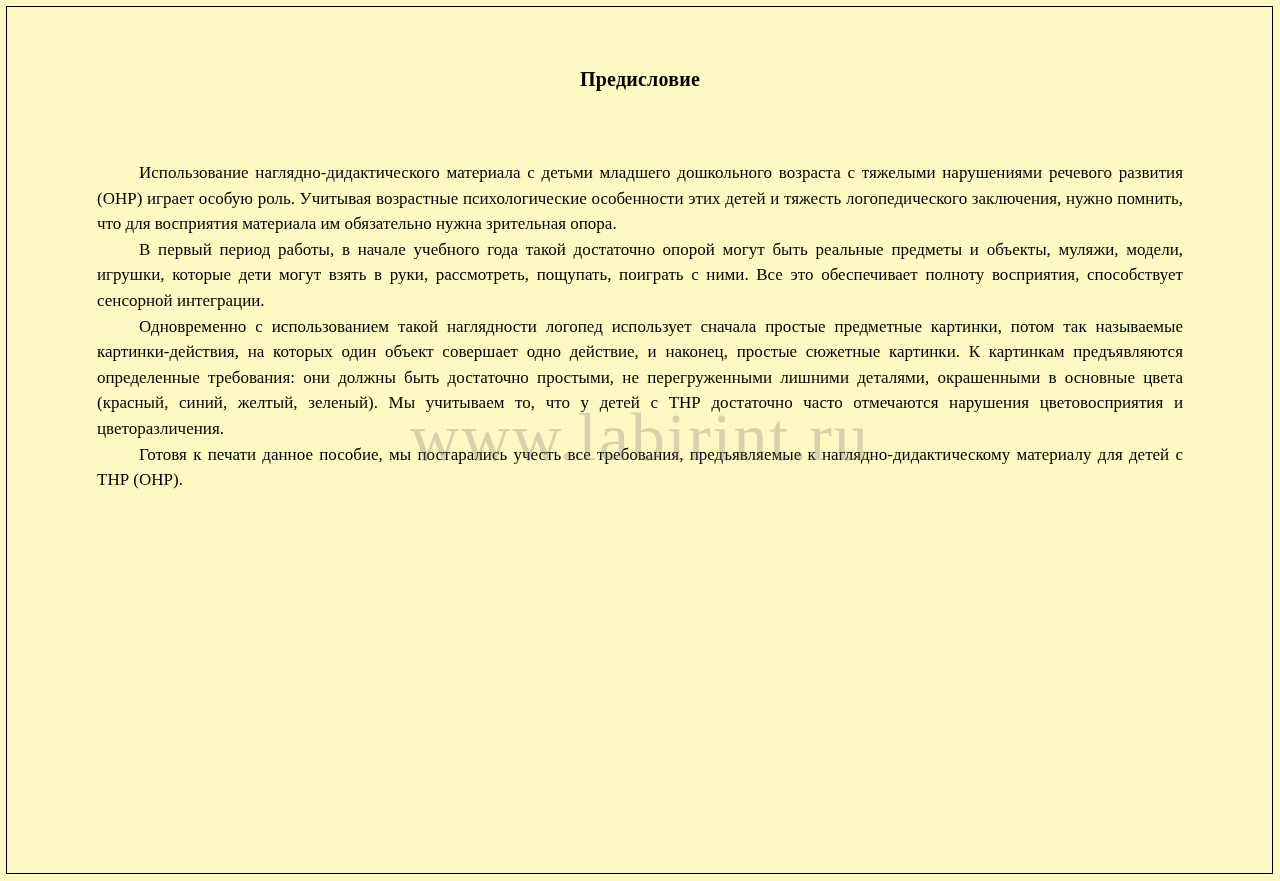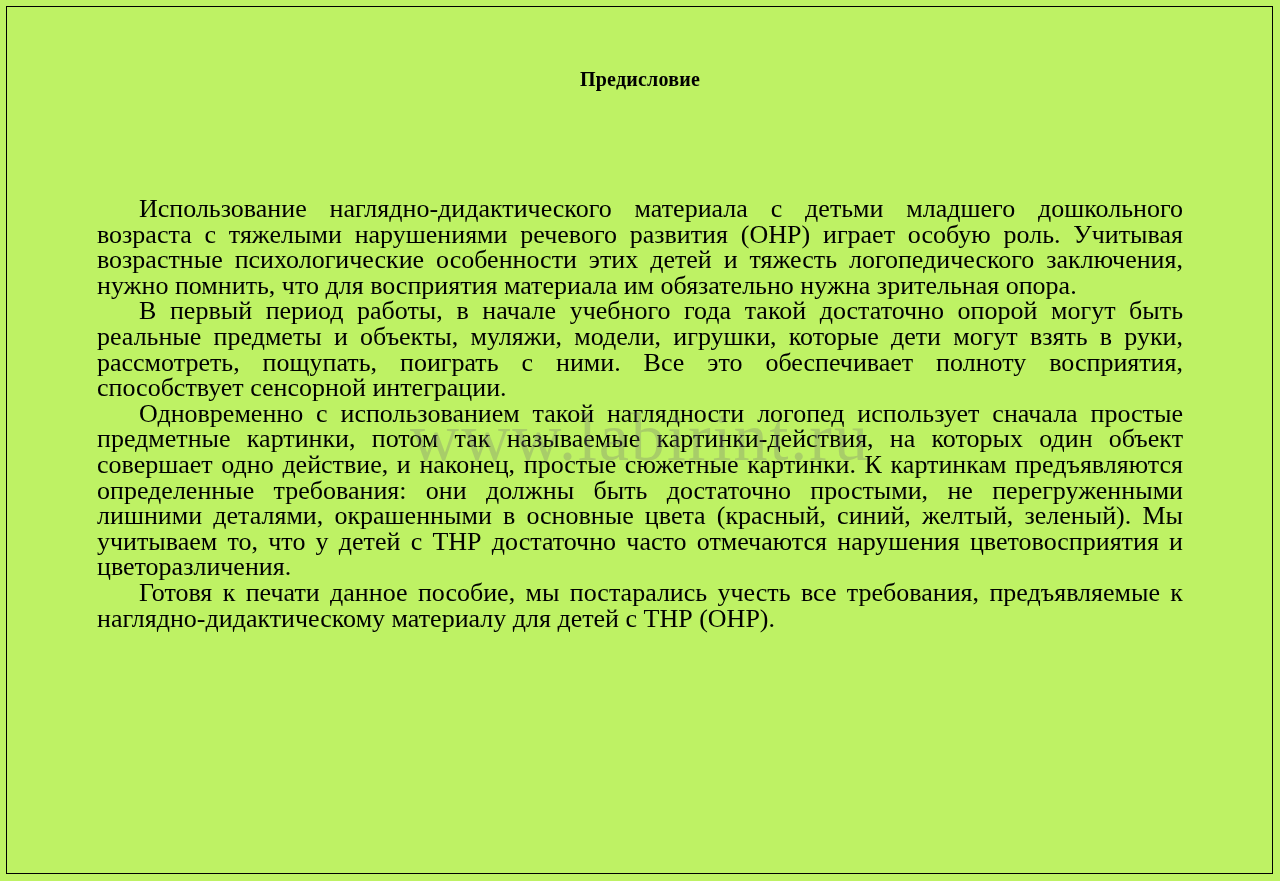--- a/index.html
+++ b/index.html
@@ -14,21 +14,21 @@
     overflow: hidden;
     font-family: "Liberation Serif", "DejaVu Serif", serif;
     color: #000000;
   }
   .page {
     position: absolute;
     left: 0;
     top: 0;
     width: 1280px;
     height: 881px;
-    background: #bef264;
+    background: #fef9c3;
   }
   .page-border {
     position: absolute;
     left: 6px;
     top: 6px;
     width: 1267px;
     height: 868px;
     border: 1px solid #000000;
     box-sizing: border-box;
     pointer-events: none;
@@ -40,22 +40,22 @@
     width: 1086px;
   }
   .doc-title {
     text-align: center;
     font-weight: bold;
     font-size: 20px;
     margin-top: 68px;
     letter-spacing: 0.2px;
   }
   .body-text {
-    margin-top: 105px;
-    font-size: 26px;
+    margin-top: 69px;
+    font-size: 17px;
     line-height: 25.6px;
     text-align: justify;
     text-justify: inter-word;
     hyphens: manual;
   }
   .body-text p {
     margin: 0;
     text-indent: 42px;
   }
   .watermark {

